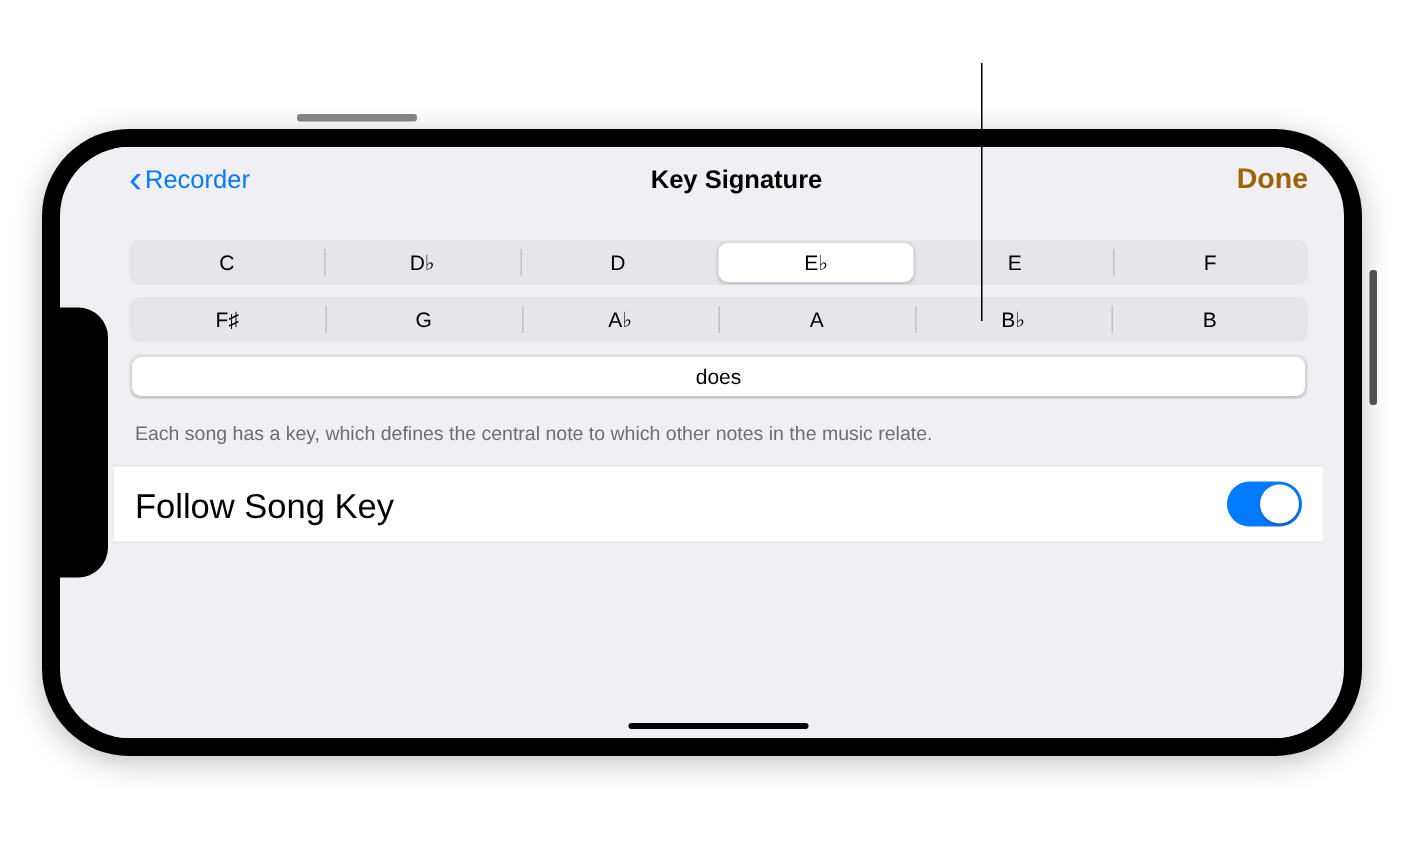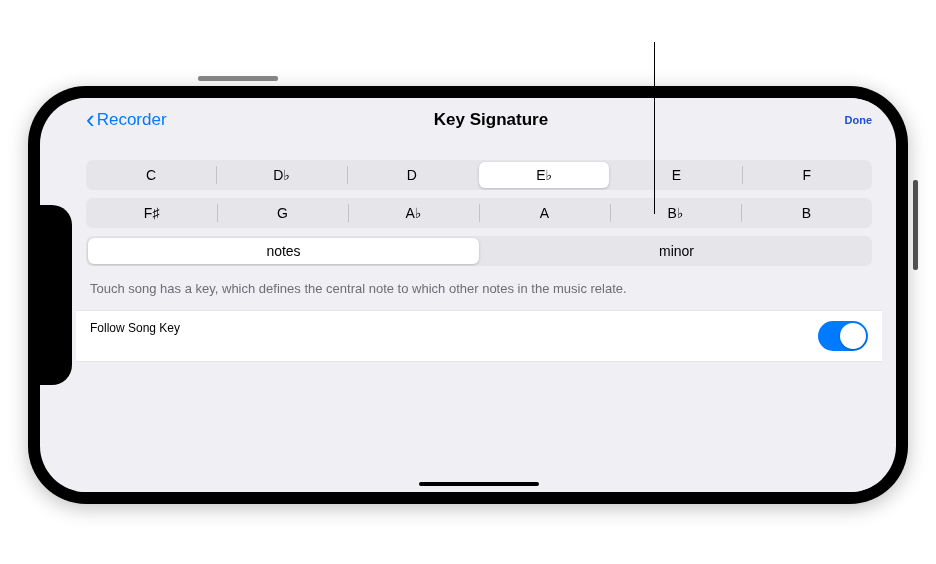--- a/index.html
+++ b/index.html
@@ -102,23 +102,23 @@
   .nav-title {
     position: absolute;
     left: 50%;
     transform: translateX(-50%);
     font-weight: 600;
     font-size: 17px;
     color: #000;
     padding-left: 24px;
   }
   .nav-right {
-    color: #1d4ed8;
+    color: #a16207;
     font-weight: 600;
-    font-size: 11px;
+    font-size: 19px;
     cursor: pointer;
     text-align: right;
   }
   .content {
     flex: 1;
     padding-top: 18px;
   }
   .seg-wrap { padding: 0 10px; }
   .segmented {
     display: flex;
@@ -160,24 +160,24 @@
     font-size: 13px;
     color: #6d6d72;
     padding: 6px 14px 12px;
     line-height: 1.35;
   }
   .row {
     background: #fff;
     border-top: 1px solid rgba(0,0,0,0.1);
     border-bottom: 1px solid rgba(0,0,0,0.1);
     display: flex;
-    align-items: flex-start;
+    align-items: flex-end;
     justify-content: space-between;
     padding: 10px 14px;
-    font-size: 12px;
+    font-size: 23px;
   }
   .toggle {
     width: 50px;
     height: 30px;
     border-radius: 15px;
     background: #007aff;
     position: relative;
     cursor: pointer;
   }
   .toggle-knob {
@@ -234,25 +234,24 @@
           </div>
           <div class="segmented">
             <div class="seg">F♯</div>
             <div class="seg">G</div>
             <div class="seg">A♭</div>
             <div class="seg">A</div>
             <div class="seg">B♭</div>
             <div class="seg">B</div>
           </div>
           <div class="segmented">
-            <div class="seg selected">notes</div>
-            <div class="seg">minor</div>
+            <div class="seg selected">does</div>
           </div>
         </div>
-        <div class="footer-text">Touch song has a key, which defines the central note to which other notes in the music relate.</div>
+        <div class="footer-text">Each song has a key, which defines the central note to which other notes in the music relate.</div>
 
         <div class="row">
           <span>Follow Song Key</span>
           <div class="toggle">
             <div class="toggle-knob"></div>
           </div>
         </div>
       </div>
 
       <div class="home-indicator"></div>

